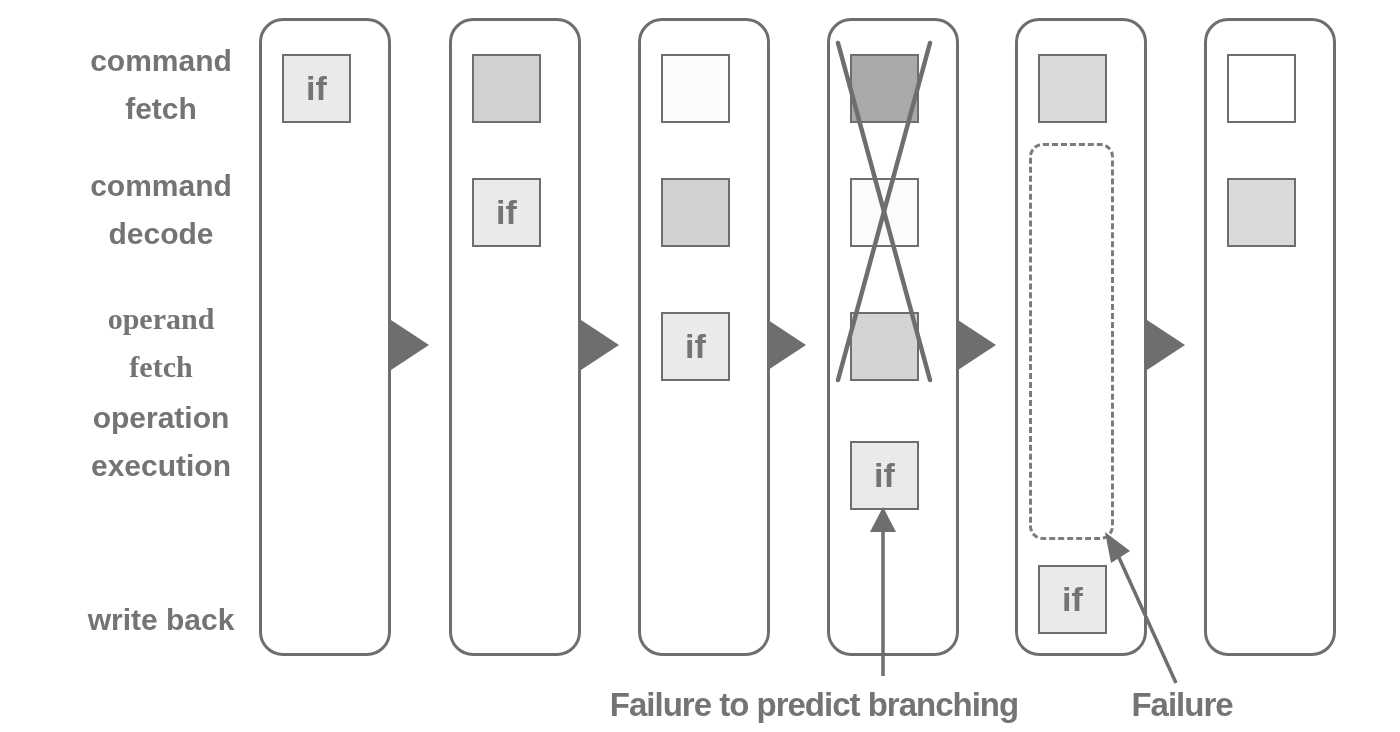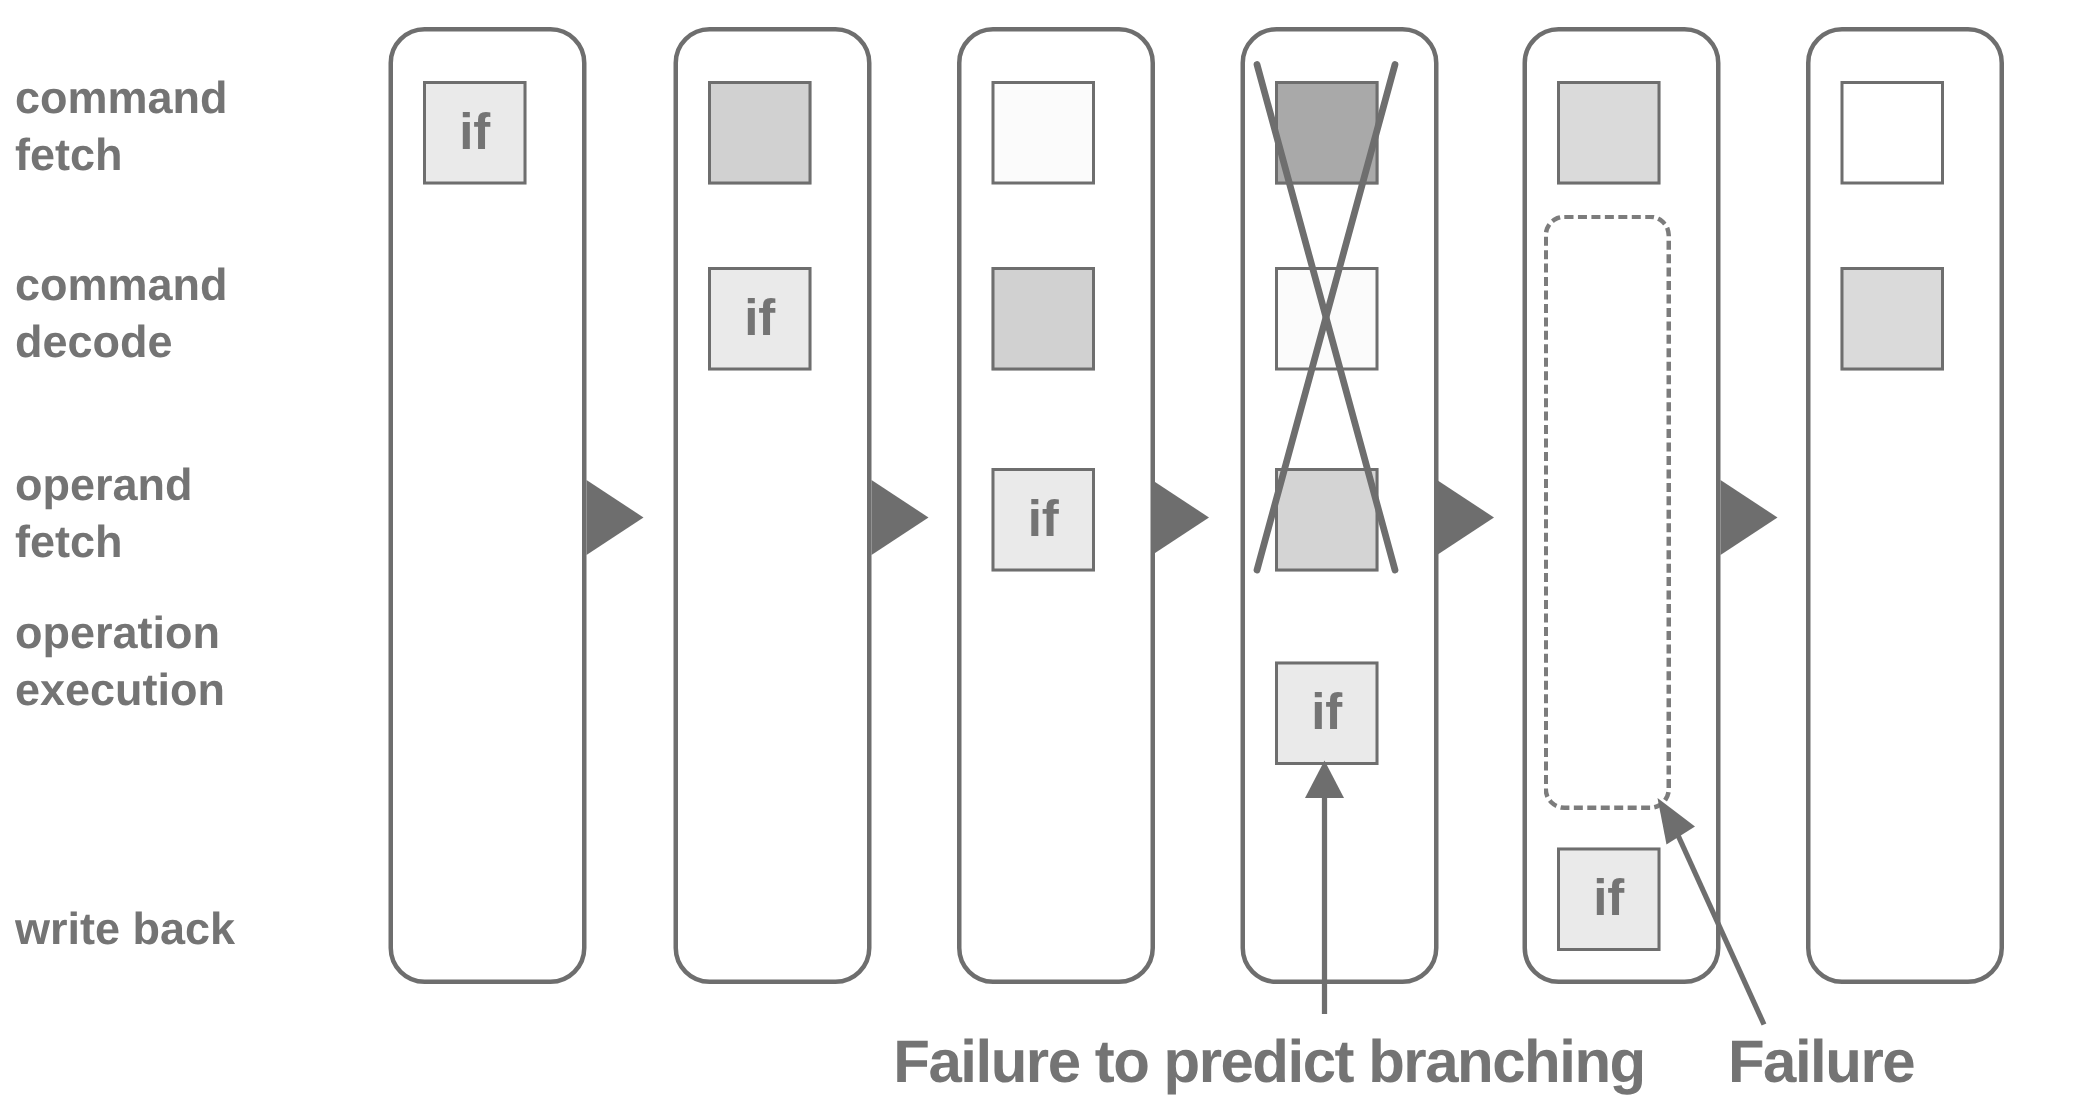--- a/index.html
+++ b/index.html
@@ -2,23 +2,23 @@
 <html><head>
 <meta charset="utf-8">
 <style>
   html,body{margin:0;padding:0;background:#fff;}
   .canvas{
     position:relative;width:1400px;height:732px;background:#ffffff;
     font-family:"Liberation Sans", sans-serif;overflow:hidden;
     --outline:#6e6e6e;--text:#747474;
   }
   .stage-label{
-    position:absolute;left:10px;width:302px;
+    position:absolute;left:10px;width:302px;text-align:center;
     transform:translateY(-50%);
-    color:var(--text);font-weight:bold;font-size:30px;line-height:38px;
+    color:var(--text);font-weight:bold;font-size:30px;line-height:48px;
     white-space:pre-line;letter-spacing:0px;
   }
   .pipeline-column{
     position:absolute;top:18px;width:132px;height:638px;
     border:3px solid var(--outline);border-radius:24px;
     background:#ffffff;box-sizing:border-box;
   }
   .stage-box{
     position:absolute;left:20px;width:69px;height:69px;
     border:2.5px solid var(--outline);box-sizing:border-box;
@@ -31,34 +31,34 @@
     background:transparent;
   }
   .step-arrow{
     position:absolute;width:0;height:0;
     border-top:25px solid transparent;border-bottom:25px solid transparent;
     border-left:38px solid var(--outline);
   }
   .overlay{position:absolute;left:0;top:0;pointer-events:none;}
   .annotation{
     position:absolute;transform:translateX(-50%);white-space:nowrap;
-    color:var(--text);font-weight:bold;font-size:40px;letter-spacing:-1px;margin-left:32px;
+    color:var(--text);font-weight:bold;font-size:33px;letter-spacing:-1px;
   }
 </style>
 </head>
 <body>
 
 <div class="canvas" style="--outline: #6e6e6e; --text: #747474;">
 
   <div id="stage-labels">
       <div class="stage-label" style="top: 85px;">command
 fetch</div>
       <div class="stage-label" style="top: 210px;">command
 decode</div>
-      <div class="stage-label" style="top: 343px;">operand
+      <div class="stage-label" style="top: 343px; font-family: Liberation Serif, serif;">operand
 fetch</div>
       <div class="stage-label" style="top: 442px;">operation
 execution</div>
       <div class="stage-label" style="top: 596px; margin-top: 24px;">write back</div>
     </div>
 
   <div id="columns">
       <div class="pipeline-column" style="left: 259px;">
         <div class="stage-box" style="top: 33px; background: rgb(234, 234, 234);">if</div>
       </div>

